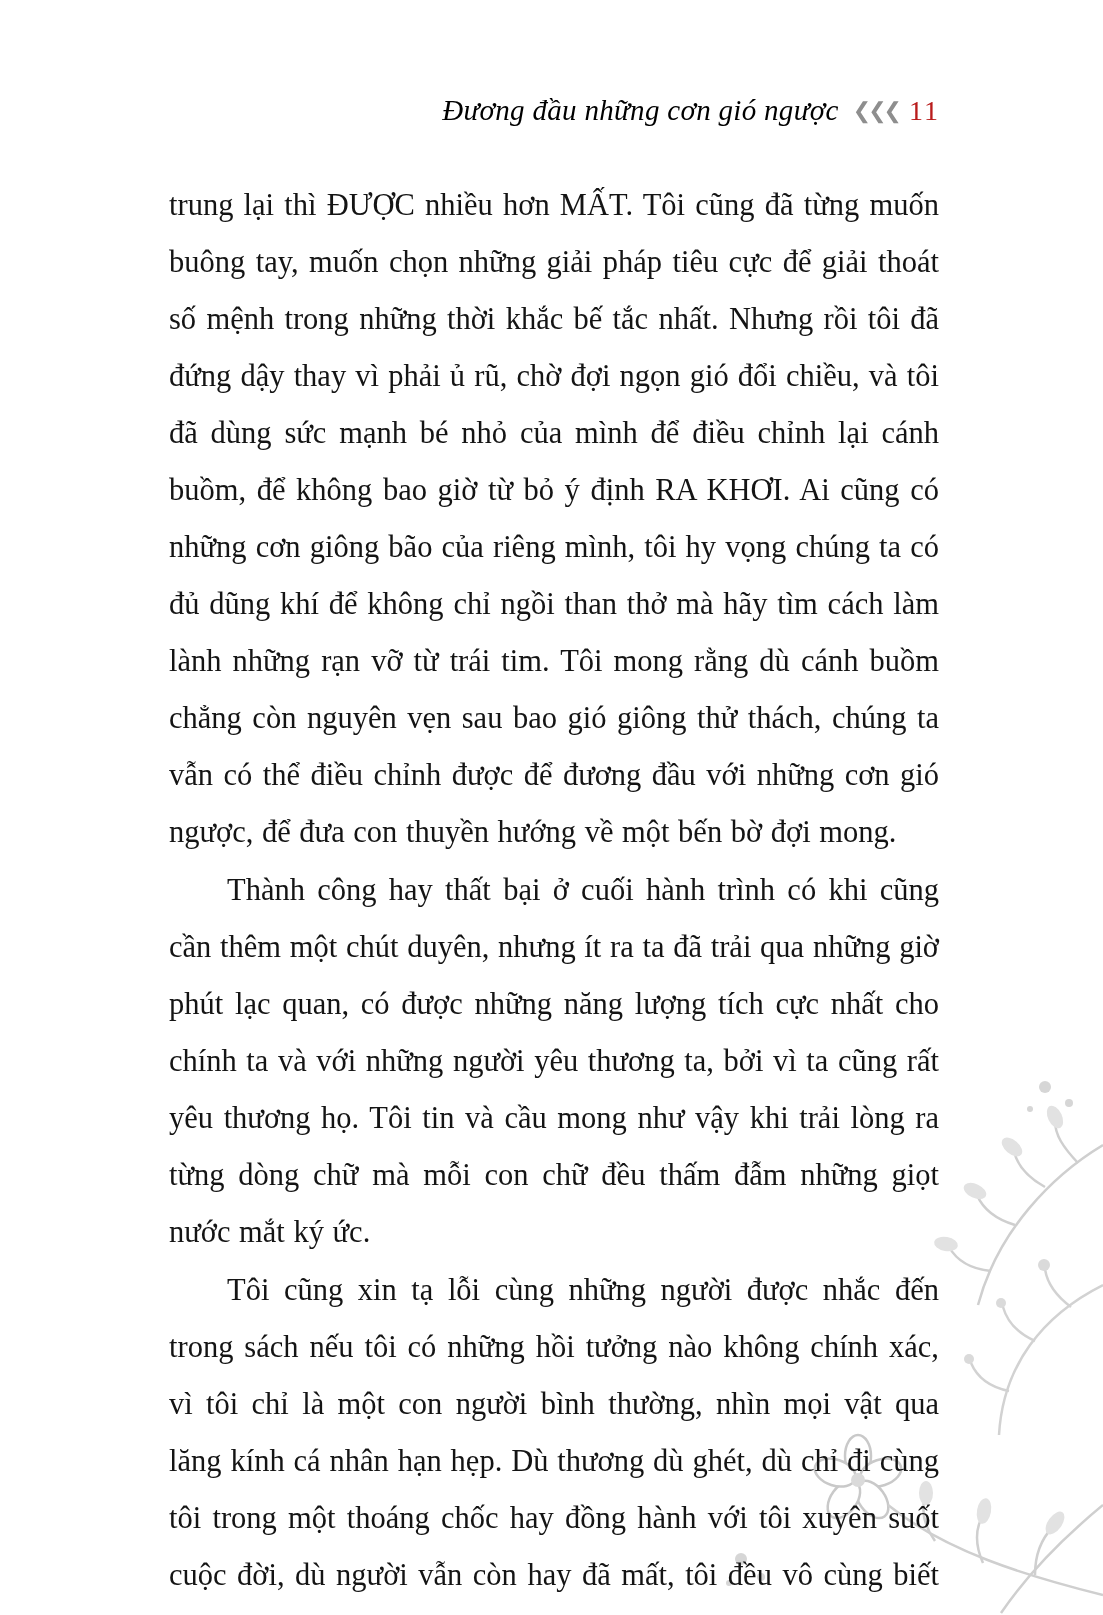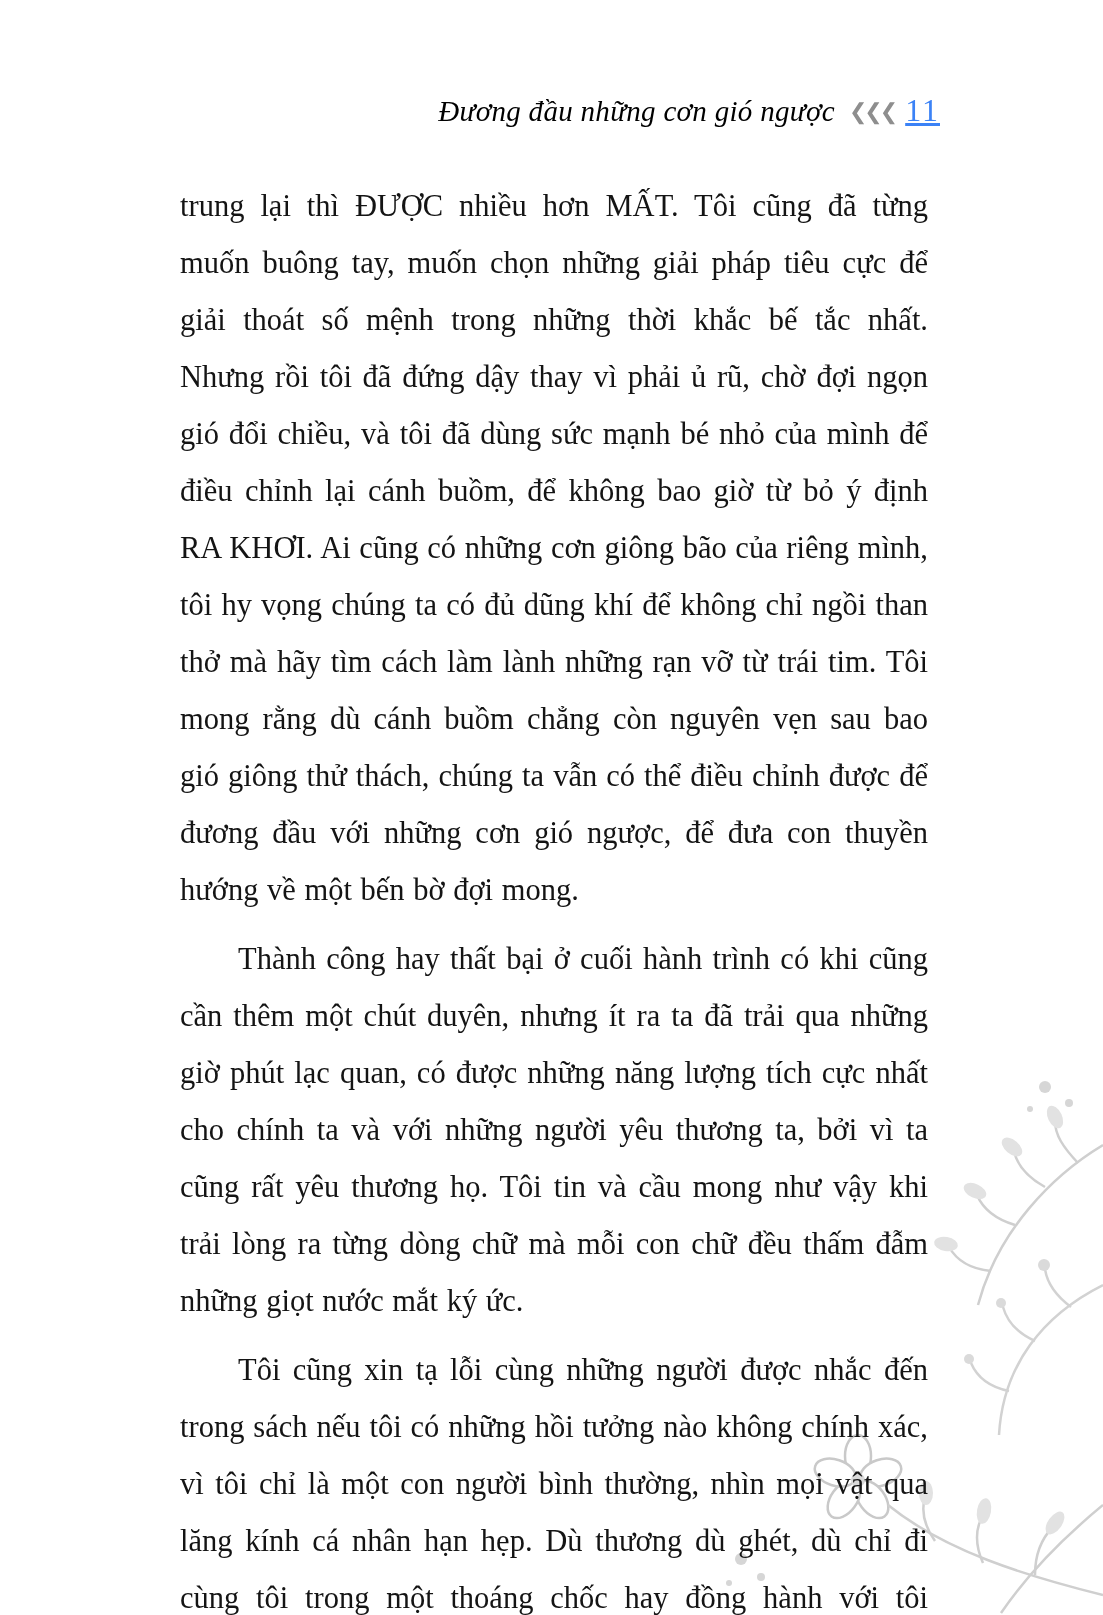--- a/index.html
+++ b/index.html
@@ -36,34 +36,33 @@
   .header-ornament {
     color: #8e8e8e;
     font-style: normal;
     font-size: 22px;
     letter-spacing: -3px;
     margin: 0 10px 0 14px;
     position: relative;
     top: -2px;
   }
   .page-number {
-    color: #3b82f6;
-    font-size: 32px;
+    color: #b91c1c;
+    font-size: 28px;
     letter-spacing: 2px;
-    text-decoration: underline;
   }
   .page-body {
     margin-top: 46px;
     font-size: 30.5px;
     line-height: 57px;
     text-align: justify;
     color: #141414;
   }
   .page-body p {
-    margin: 12px;
+    margin: 1px;
     word-spacing: 1px;
   }
   .page-body p.indent {
     text-indent: 58px;
   }
   .floral-decoration {
     position: absolute;
     right: 0;
     bottom: 0;
     z-index: 1;

